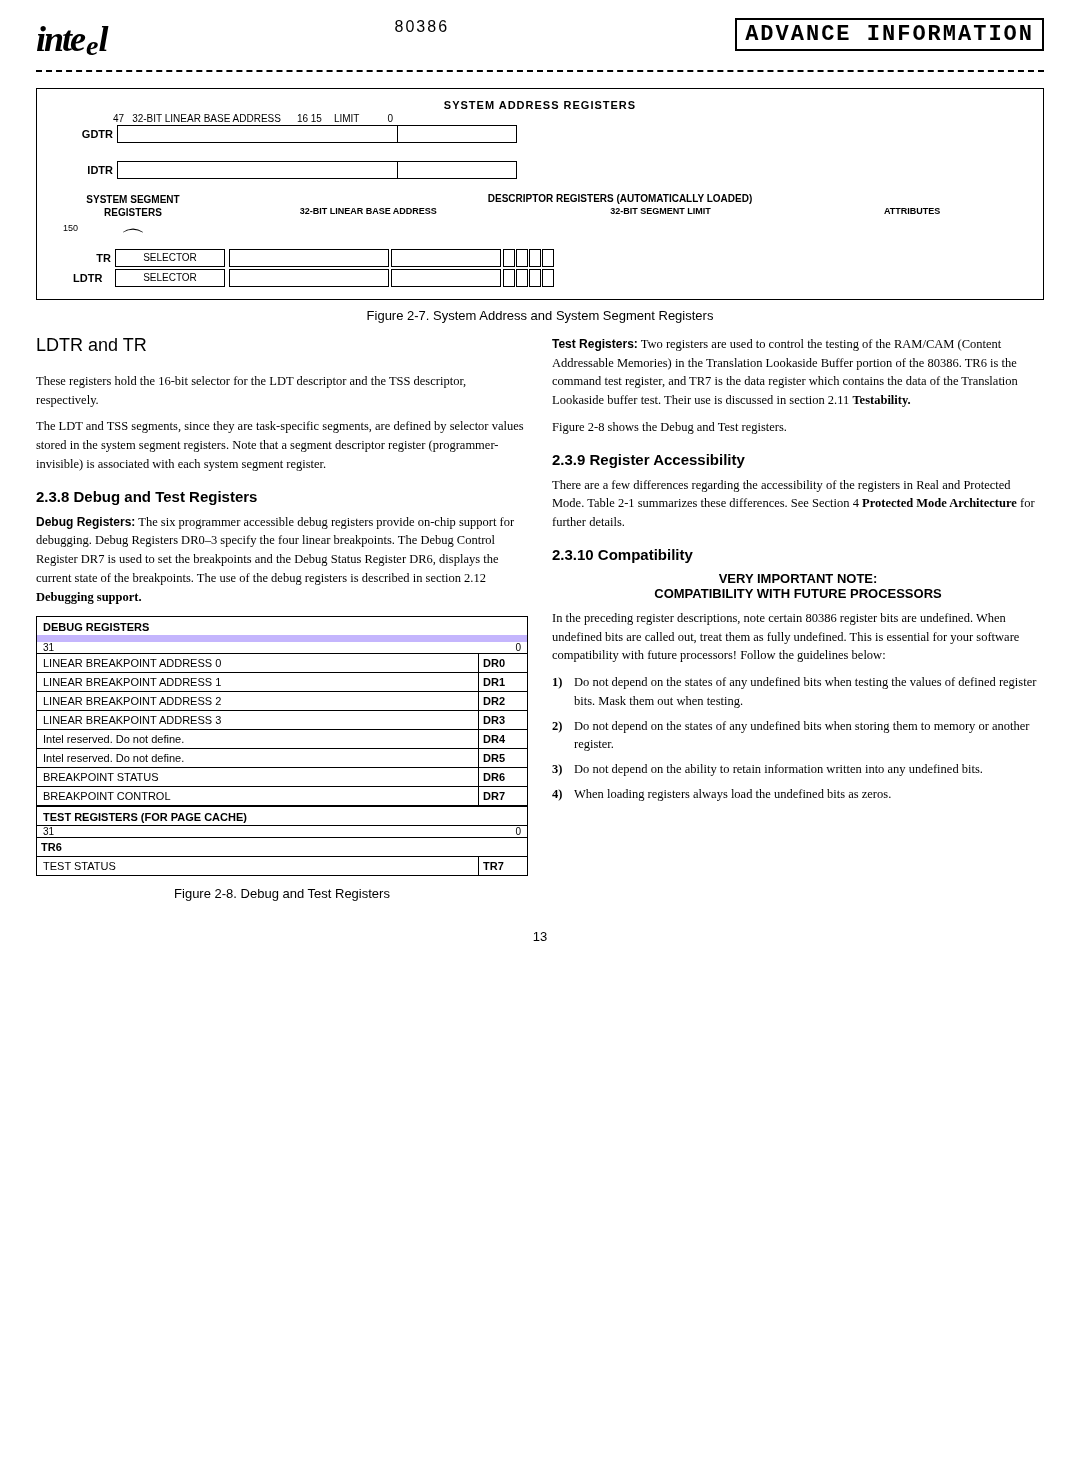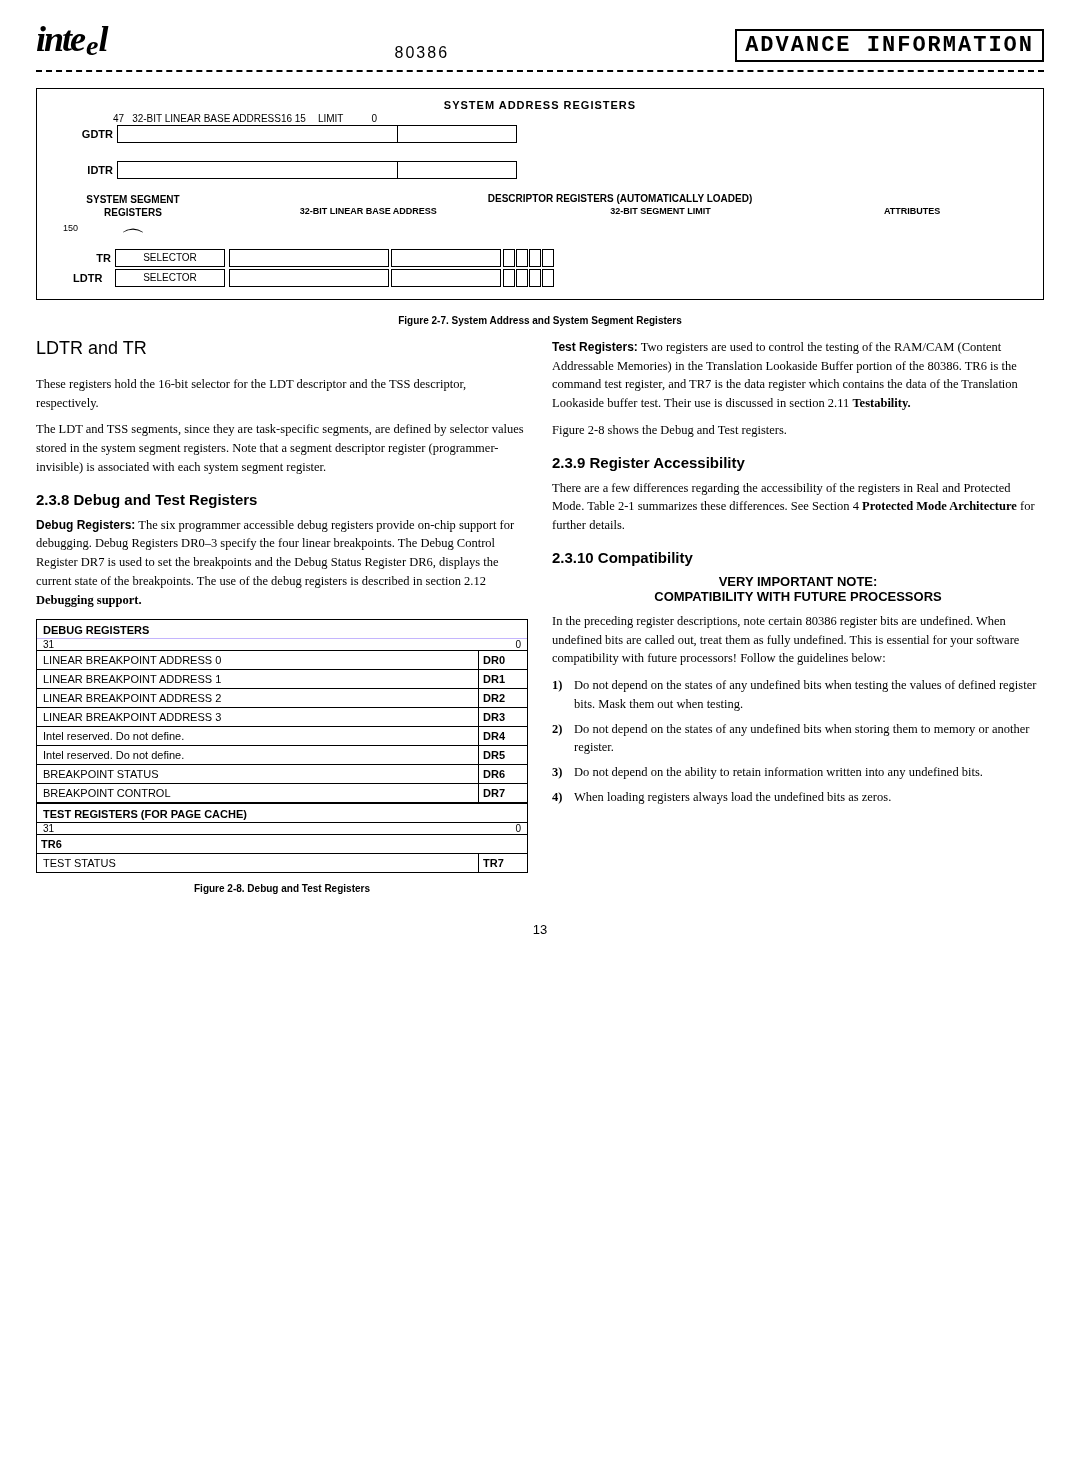--- a/index.html
+++ b/index.html
@@ -9,21 +9,21 @@
       font-size: 13px;
       color: #000;
       width: 1080px;
       min-height: 1477px;
       padding: 0;
     }
 
     
     .header {
       display: flex;
-      align-items: flex-end;
+      align-items: flex-start;
       justify-content: space-between;
       padding: 18px 36px 0 36px;
     }
     .header-center {
       font-size: 16px;
       letter-spacing: 2px;
       font-family: Arial, sans-serif;
     }
     .advance-info {
       font-family: 'Courier New', monospace;
@@ -68,24 +68,24 @@
       font-family: Arial, sans-serif;
       font-weight: bold;
       width: 40px;
       text-align: right;
       margin-right: 4px;
     }
 
     
     .figure-caption {
       text-align: center;
-      font-size: 10px;
-      font-family: Arial, sans-serif;
-      font-weight: bold;
-      margin: 15px 0 12px 0;
+      font-size: 13px;
+      font-family: Arial, sans-serif;
+      font-weight: normal;
+      margin: 8px 0 12px 0;
     }
 
     
     .two-col {
       display: flex;
       gap: 24px;
     }
     .col-left { flex: 1; }
     .col-right { flex: 1; }
 
@@ -120,21 +120,21 @@
     .reg-table-container {
       border: 1.5px solid #000;
       margin: 10px 0;
       font-family: Arial, sans-serif;
       font-size: 11px;
     }
     .reg-table-header {
       padding: 4px 6px 2px 6px;
       font-weight: bold;
       font-size: 11px;
-      border-bottom: 1px solid #c4b5fd;
+      border-bottom: 7px solid #c4b5fd;
     }
     .reg-table-nums {
       display: flex;
       justify-content: space-between;
       padding: 0 6px;
       font-size: 10px;
       border-bottom: 1px solid #000;
     }
     .reg-row {
       display: flex;
@@ -223,21 +223,21 @@
 <hr class="header-divider">
 
 <div class="main">
 
   <div class="diagram-box">
     <div class="sar-title">SYSTEM ADDRESS REGISTERS</div>
 
     <div style="display:flex;font-size:10px;font-family:Arial,sans-serif;margin-left:60px;margin-bottom:1px;">
       <span>47</span>
       <span style="margin-left:8px;">32-BIT LINEAR BASE ADDRESS</span>
-      <span style="margin-left:0;text-align:right;">16 15</span>
+      <span style="margin-left:16px;text-align:right;">16 15</span>
       <span style="margin-left:12px;">LIMIT</span>
       <span style="margin-left:28px;">0</span>
     </div>
 
     <div class="sar-row" style="margin-left:20px;">
       <span class="sar-label">GDTR</span>
       <div style="border:1.5px solid #000;height:18px;width:280px;border-right:none;"></div>
       <div style="border:1.5px solid #000;height:18px;width:120px;"></div>
     </div>
 

